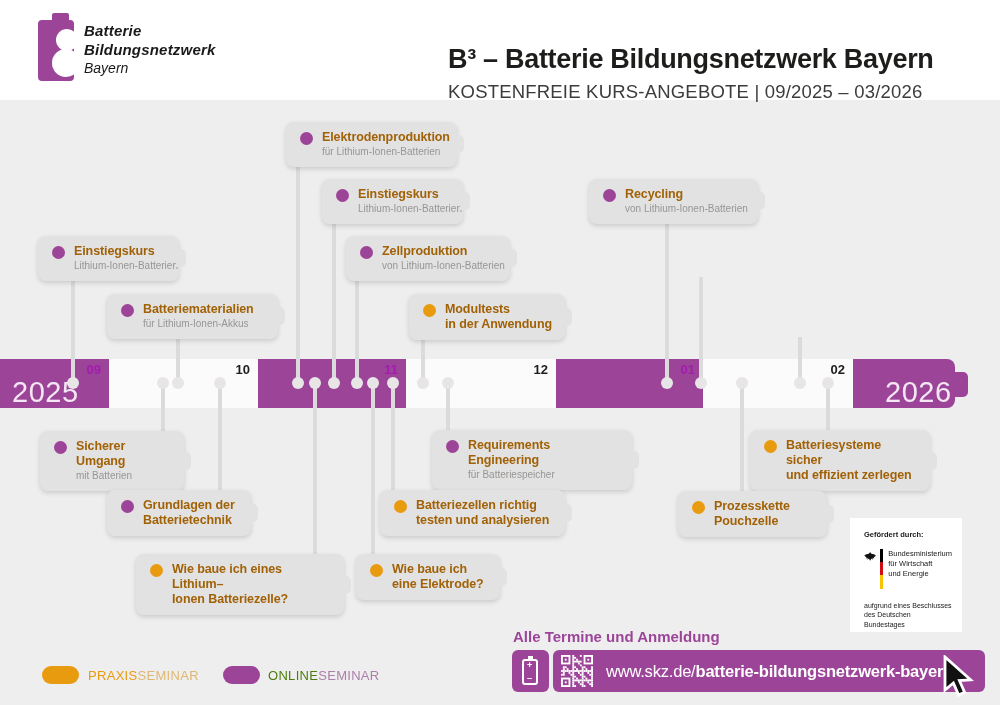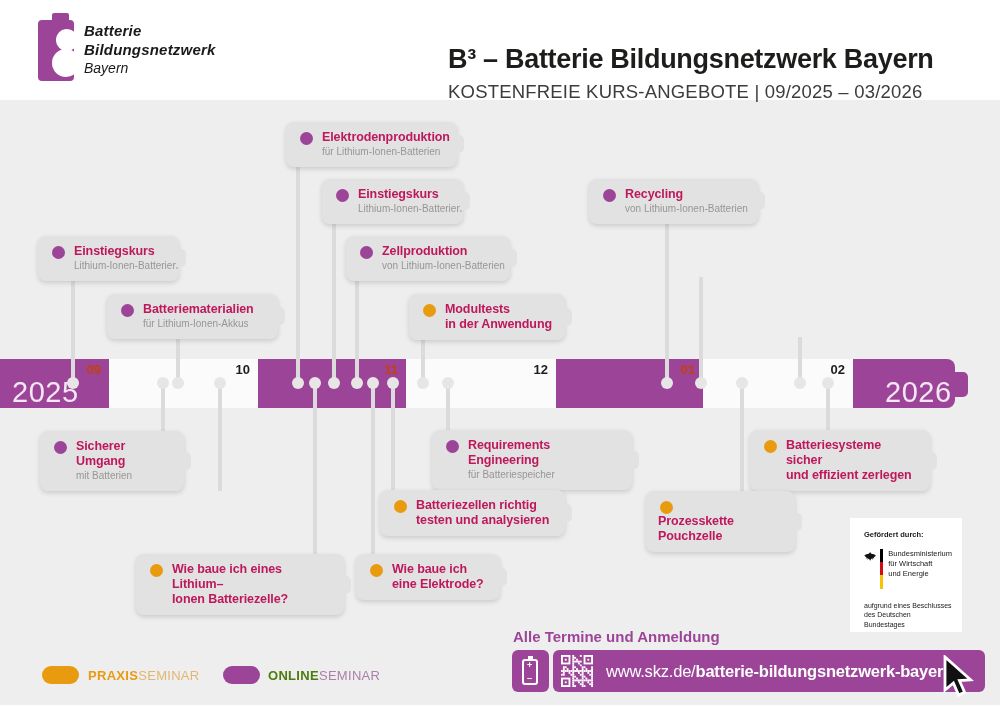--- a/index.html
+++ b/index.html
@@ -21,40 +21,40 @@
   .head-right{position:absolute;right:32px;top:20px;text-align:left;width:520px;margin-top:24px;}
   .head-title{font-size:27px;font-weight:bold;color:#1d1d1b;letter-spacing:-.3px;}
   .head-sub{font-size:18.5px;color:#3c3c3b;margin-top:6px;letter-spacing:.2px;}
   
   .seg{position:absolute;top:359px;height:49px;}
   .seg.p{background:#9c4498;}
   .seg.w{background:#fcfbfc;}
   .bar-nub{position:absolute;left:955px;top:372px;width:13px;height:25px;background:#9c4498;
            border-radius:0 5px 5px 0;}
   .mlabel{position:absolute;top:362px;width:30px;font-size:13px;font-weight:bold;text-align:right;}
-  .mlabel.onp{color:#c2410c;}
+  .mlabel.onp{color:#a21caf;}
   .mlabel.onw{color:#1d1d1b;}
   .year{position:absolute;font-size:29px;color:#f4e7f3;letter-spacing:.5px;}
   
   .vline{position:absolute;width:4px;background:#dcdbdb;z-index:3;}
   .cdot{position:absolute;top:377px;width:12px;height:12px;border-radius:50%;background:#e7e5e6;z-index:4;}
   
   .card{position:absolute;background:#e3e2e2;border-radius:8px;padding:8px 10px 8px 12px;
         display:flex;align-items:flex-start;z-index:5;box-shadow:0 2px 5px rgba(0,0,0,.15);}
   .card::after{content:"";position:absolute;right:-7px;top:50%;margin-top:-9px;width:10px;height:18px;
         background:#e3e2e2;border-radius:0 5px 5px 0;}
   .dot{flex:0 0 auto;width:13px;height:13px;border-radius:50%;margin:2px 9px 0 2px;}
   .dot.online{background:#9c4498;}
   .dot.praxis{background:#e99b10;}
-  .card-title{font-size:12.5px;font-weight:bold;color:#be185d;line-height:1.2;letter-spacing:-.1px;white-space:pre-line;}
+  .card-title{font-size:12.5px;font-weight:bold;color:#a16207;line-height:1.2;letter-spacing:-.1px;white-space:pre-line;}
   .card-sub{font-size:10px;color:#979695;line-height:1.25;margin-top:1px;white-space:nowrap;}
   
   .legend-pill{position:absolute;top:666px;width:37px;height:18px;border-radius:9px;}
   .legend-label{position:absolute;top:668px;font-size:13px;letter-spacing:.3px;}
-  .legend-label .bold{font-weight:bold;margin-top:10px;}
+  .legend-label .bold{font-weight:normal;margin-top:10px;}
   .lg-praxis .bold{color:#e99b10;} .lg-praxis .rest{color:#dfb772;}
   .lg-online .bold{color:#4d7c0f;} .lg-online .rest{color:#ab7fa9;}
   
   .cta-title{position:absolute;left:513px;top:628px;font-size:15px;font-weight:bold;color:#9c4498;}
   .bat-tile{position:absolute;left:512px;top:650px;width:37px;height:42px;background:#9c4498;border-radius:6px;}
   .bat-icon{position:absolute;left:10px;top:9px;width:16px;height:26px;border:2px solid #fff;border-radius:3px;}
   .bat-icon::before{content:"";position:absolute;left:4px;top:-5px;width:5px;height:3px;background:#fff;}
   .bat-plus{position:absolute;left:3px;top:0px;color:#fff;font-size:9px;font-weight:bold;line-height:9px;}
   .bat-minus{position:absolute;left:3px;bottom:0px;color:#fff;font-size:9px;font-weight:bold;line-height:9px;}
   .url-bar{position:absolute;left:553px;top:650px;width:432px;height:42px;background:#9c4498;
@@ -216,28 +216,35 @@
          <div class="card-sub">für Batteriespeicher</div>
       </div>
   </div>
   <div class="card" style="left:750px;top:430px;width:180px;">
     <span class="dot praxis"></span>
     <div>
         <div class="card-title">Batteriesysteme sicher
 und effizient zerlegen</div>
       </div>
   </div>
+  <div class="card" style="left:107px;top:490px;width:144px;">
+    <span class="dot online"></span>
+    <div>
+        <div class="card-title">Grundlagen der
+Batterietechnik</div>
+      </div>
+  </div>
   <div class="card" style="left:380px;top:490px;width:185px;">
     <span class="dot praxis"></span>
     <div>
         <div class="card-title">Batteriezellen richtig
 testen und analysieren</div>
       </div>
   </div>
-  <div class="card" style="left:646px;top:491px;width:149px;flex-direction:column;">
+  <div class="card" style="left:678px;top:491px;width:149px;">
     <span class="dot praxis"></span>
     <div>
         <div class="card-title">Prozesskette
 Pouchzelle</div>
       </div>
   </div>
   <div class="card" style="left:136px;top:554px;width:208px;">
     <span class="dot praxis"></span>
     <div>
         <div class="card-title">Wie baue ich eines Lithium–

